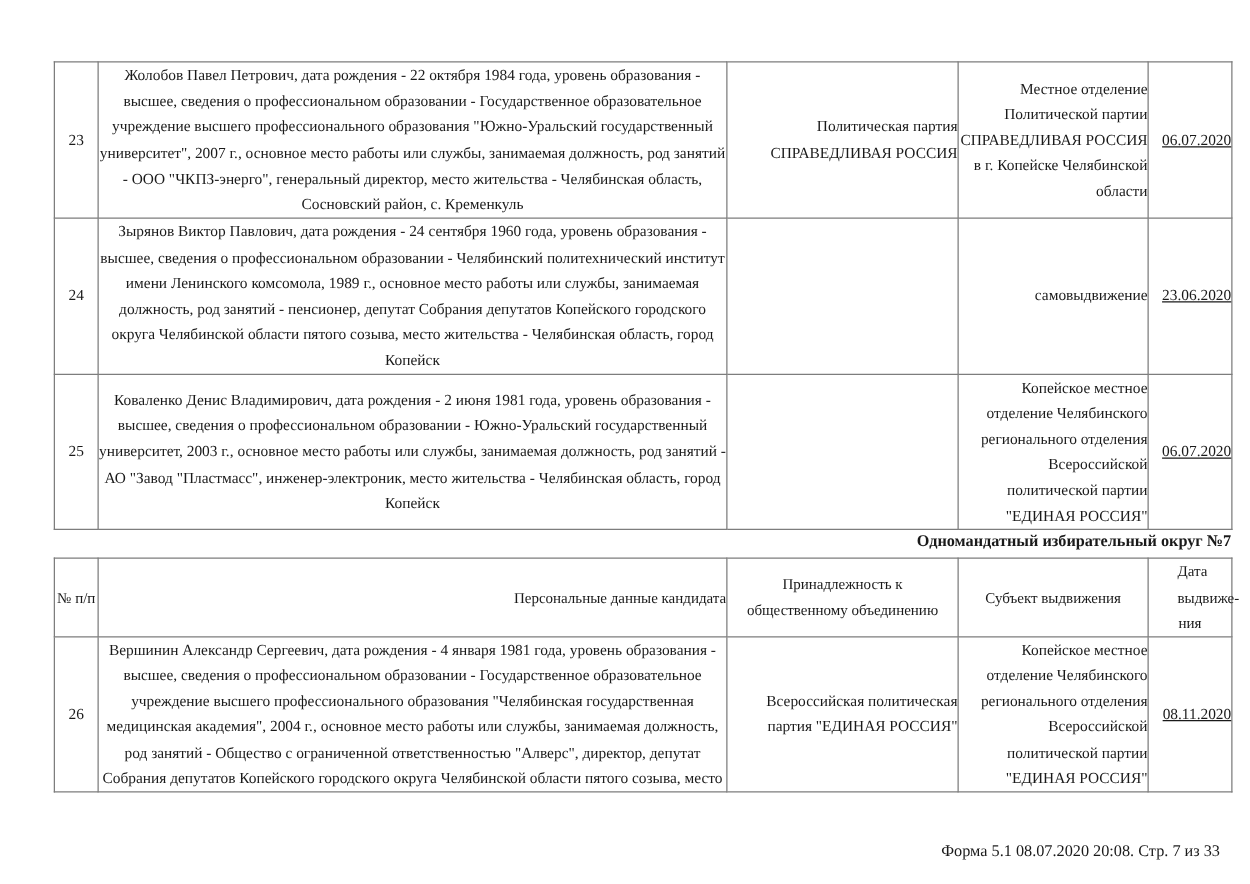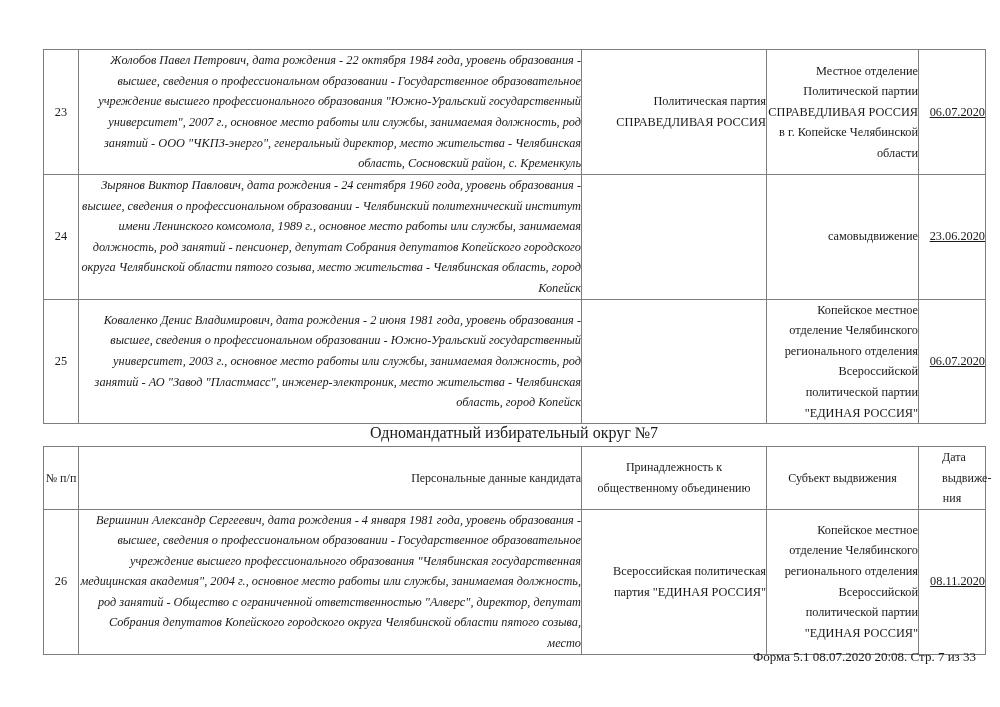--- a/index.html
+++ b/index.html
@@ -24,49 +24,48 @@
     }
     #t1 { top: 49px; }
     #t2 { top: 446px; }
     col.c-num { width: 35px; }
     col.c-pers { width: 503px; }
     col.c-aff { width: 185px; }
     col.c-subj { width: 152px; }
     col.c-date { width: 67px; }
     td.num { text-align: center; }
     td.pers {
-      text-align: right;
+      text-align: center;
       padding: 0 6px 0 7px;
       line-height: 20.6px;
       vertical-align: top;
       padding-top: 1px;
-      font-style: italic;
     }
     td.aff, td.subj, td.date { text-align: right; line-height: 20.6px; }
     td.aff { padding: 0 8px; }
     td.subj { padding: 0 4px; }
     td.date { padding: 0 2px; text-decoration: underline; }
     #t1 tr.r23 { height: 125px; }
     #t1 tr.r24 { height: 123px; }
     #t1 tr.r25 { height: 124px; }
     #t2 tr.hdr { height: 61px; }
     #t2 tr.r26 { height: 124px; }
     #t2 th { font-size: 12px; line-height: 20.5px; text-align: center; }
     #t2 th.hpers { text-align: right; margin-left: 20px; }
     .section-title {
       position: absolute;
       top: 422px; left: 43px; width: 942px;
-      text-align: center;
-      font-weight: normal;
-      font-size: 16px;
+      text-align: right;
+      font-weight: bold;
+      font-size: 13px;
       line-height: 22px;
     }
     .footer {
       position: absolute;
-      top: 648px; right: 24px;
+      top: 672px; right: 24px;
       font-size: 13px;
       line-height: 18px;
     }
   </style>
 </head>
 <body>
 
 <table class="cand" id="t1">
   <colgroup>
     <col class="c-num">

